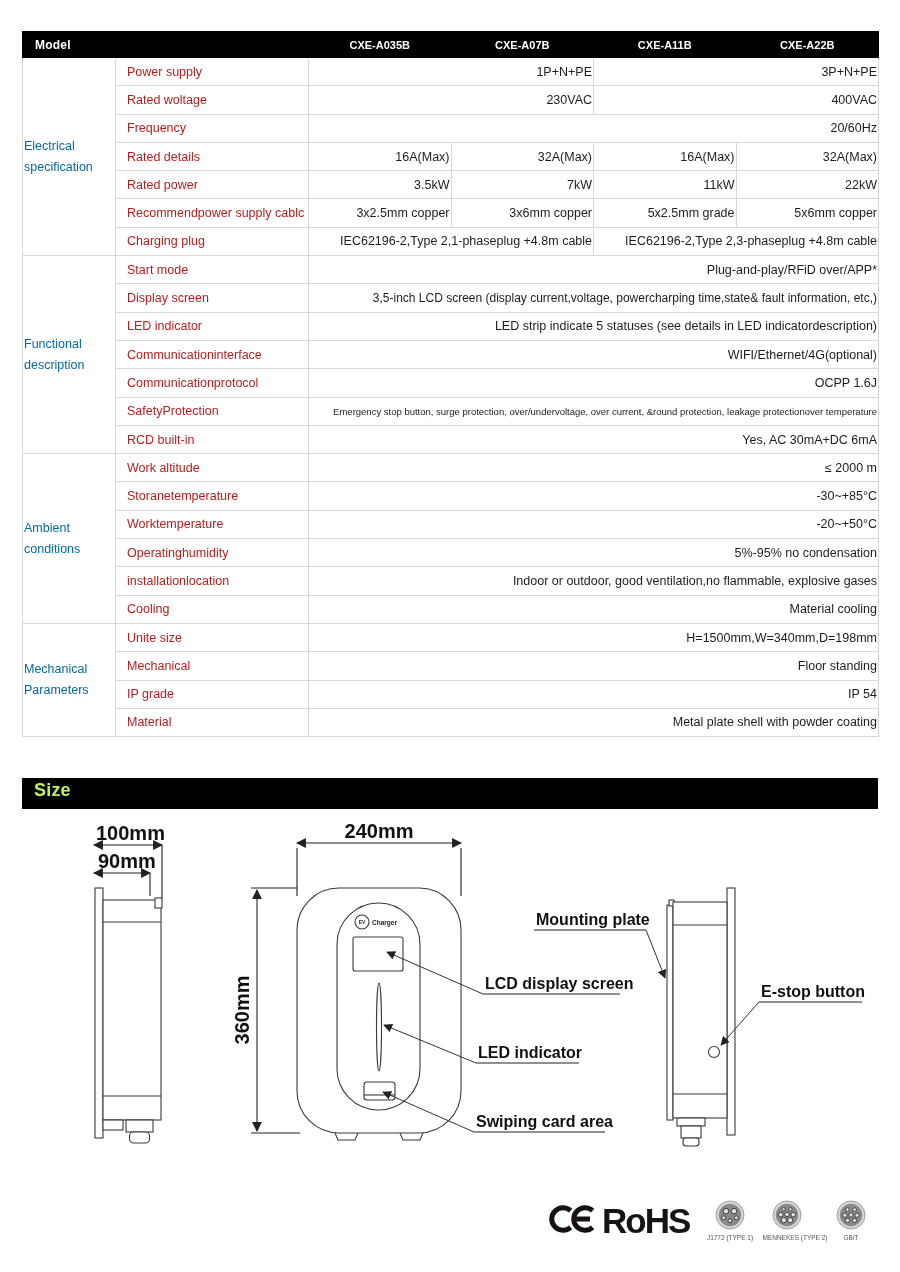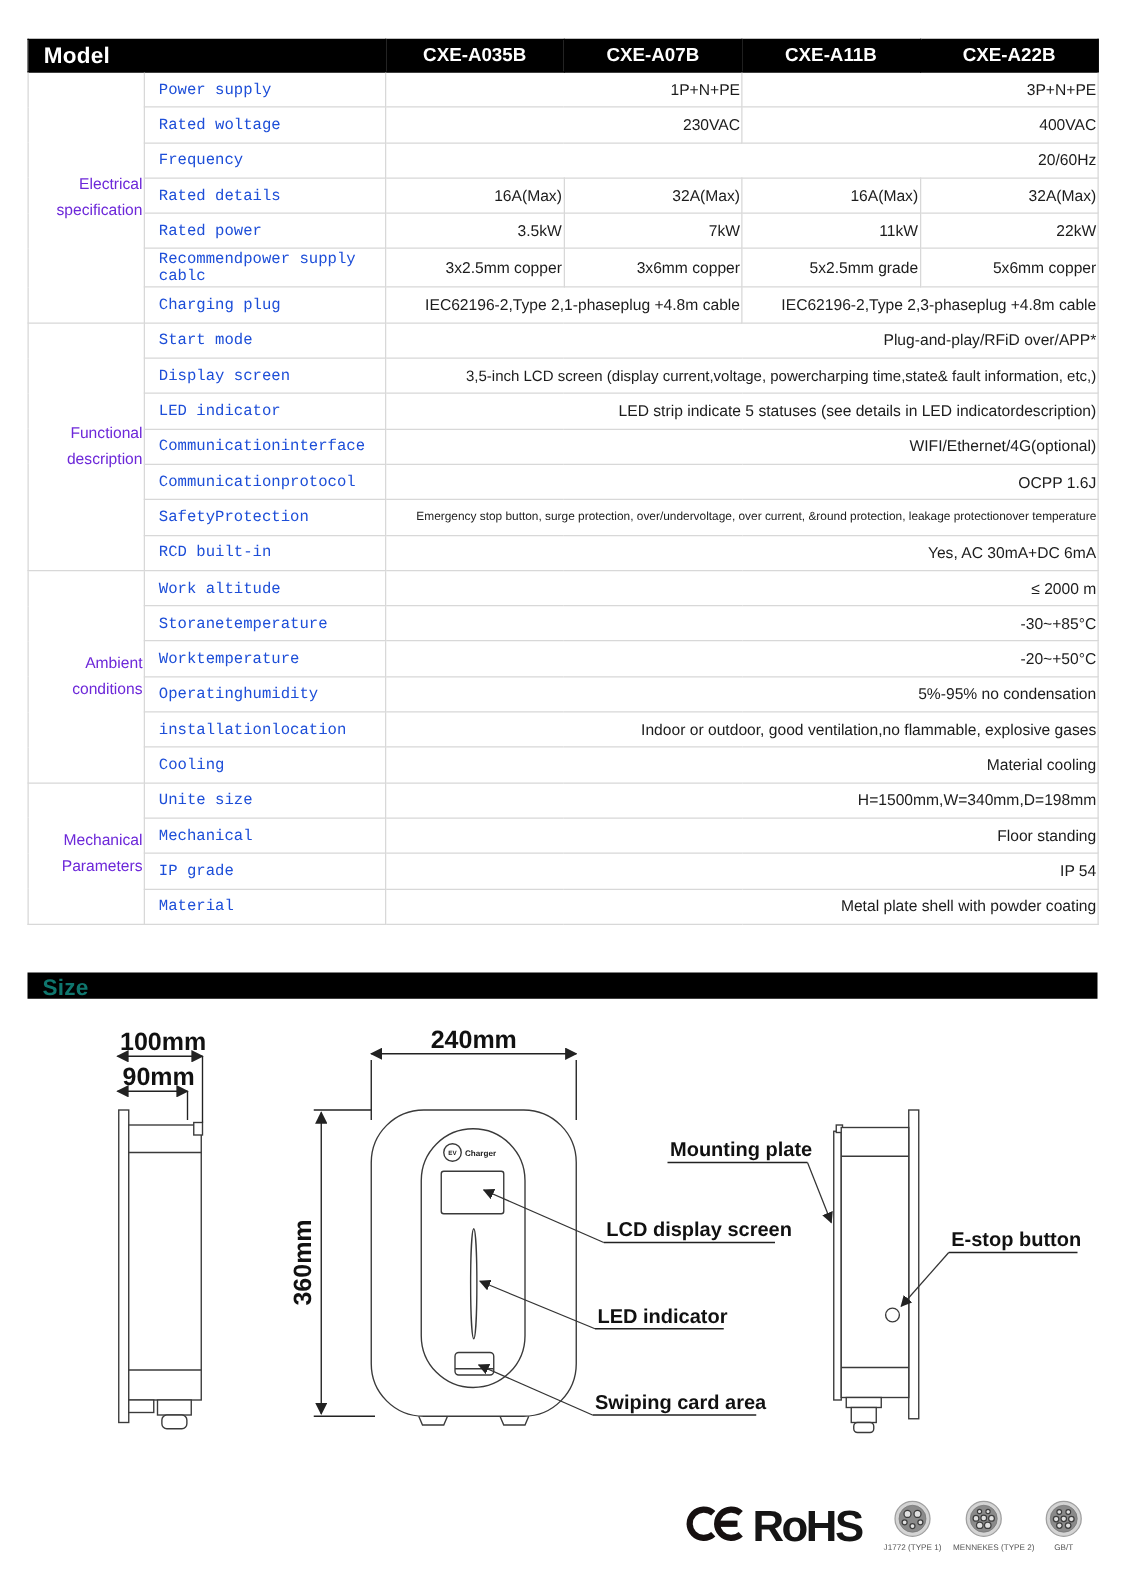--- a/index.html
+++ b/index.html
@@ -3,30 +3,30 @@
 <meta charset="utf-8">
 <style>
   html,body{margin:0;padding:0;background:#fff;}
   .page{position:relative;width:900px;height:1272px;background:#ffffff;overflow:hidden;
         font-family:"Liberation Sans",sans-serif;}
   
   .spec{position:absolute;left:22px;top:31px;width:856px;border-collapse:collapse;table-layout:fixed;}
   .spec th,.spec td{box-sizing:border-box;}
   .spec thead tr{height:26px;}
   .spec thead th{background:#000;color:#fff;border:1px solid #000;font-weight:bold;}
-  .spec .model-title{text-align:left;padding-left:12px;font-size:18px;letter-spacing:.2px;}
-  .spec .model-name{font-size:15px;}
+  .spec .model-title{text-align:left;padding-left:12px;font-size:12px;letter-spacing:.2px;}
+  .spec .model-name{font-size:11px;}
   .spec tbody tr{height:28.3px;}
   .spec td{border:1px solid #d8d8d8;font-size:12.5px;color:#1c1c1c;}
-  .spec td.cat{text-align:right;color:#6d28d9;line-height:21px;vertical-align:middle;}
-  .spec td.lbl{text-align:left;padding-left:11px;color:#1d4ed8;font-family:Liberation Mono, monospace;}
+  .spec td.cat{text-align:left;color:#0369a1;line-height:21px;vertical-align:middle;}
+  .spec td.lbl{text-align:left;padding-left:11px;color:#b91c1c;}
   .spec td.val{text-align:right;}
   .spec td.small{font-size:9.5px;}
   
-  .size-bar{position:absolute;left:22px;top:778px;width:856px;height:21px;background:#000;color:#0f766e;
+  .size-bar{position:absolute;left:22px;top:778px;width:856px;height:31px;background:#000;color:#bef264;
             font-size:18px;font-weight:bold;line-height:25px;padding-left:12px;box-sizing:border-box;letter-spacing:.2px;}
   
   .draw{position:absolute;left:0;top:805px;}
   .draw .shape{fill:#ffffff;stroke:#3a3a3a;stroke-width:1.1;}
   .draw .ln{stroke:#3a3a3a;stroke-width:1.1;fill:none;}
   .draw .dimln{stroke:#222;stroke-width:1.1;fill:none;}
   .draw .dim{font:600 20px "Liberation Sans",sans-serif;fill:#111;}
   .draw .callout-text{font:600 16px "Liberation Sans",sans-serif;fill:#111;}
   .draw .under{stroke:#222;stroke-width:1.2;}
   .draw .leader{stroke:#333;stroke-width:1;fill:none;}

